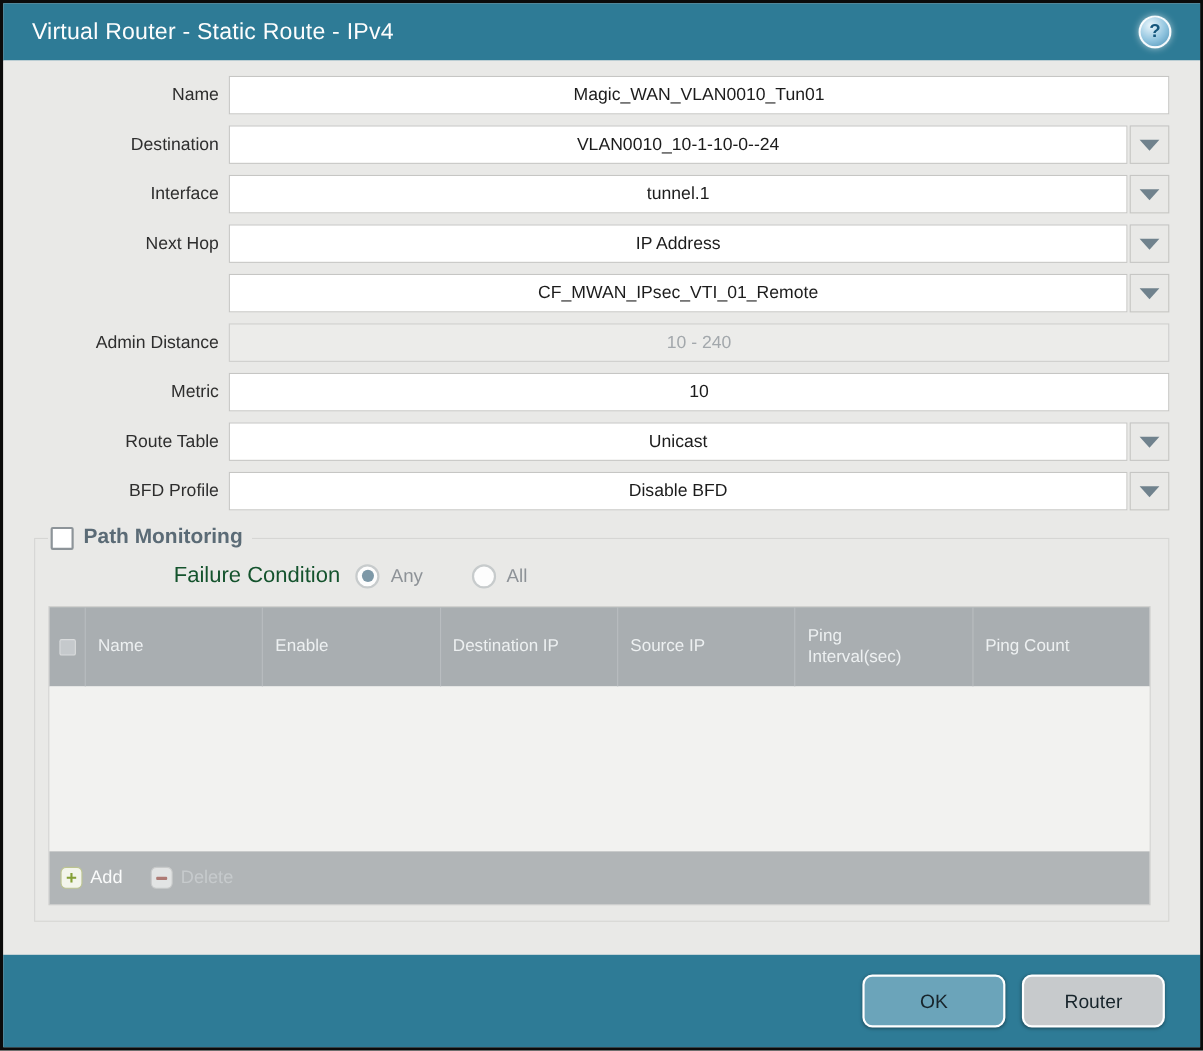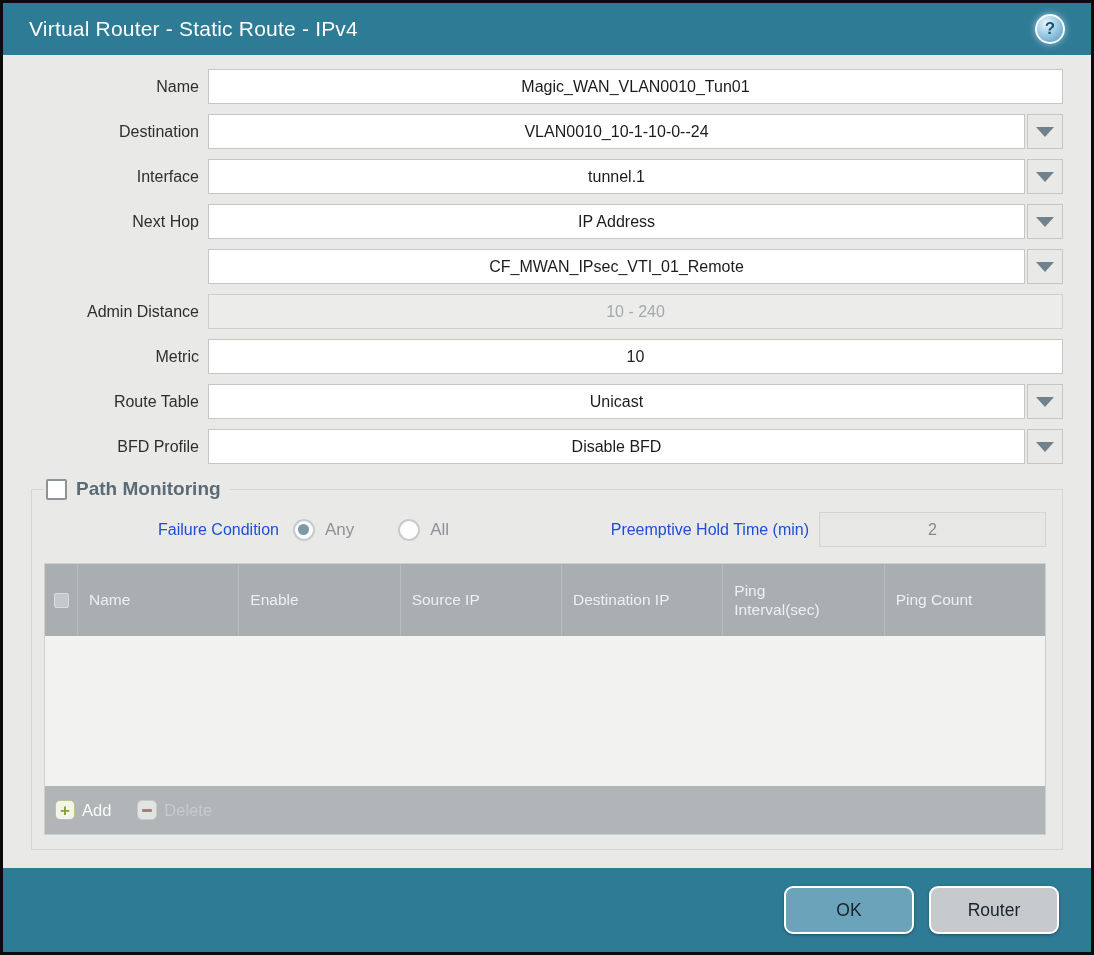--- a/index.html
+++ b/index.html
@@ -47,21 +47,21 @@
     margin-top:14px;border:1px solid #d6d6d4;padding:4px 16px 14px 12px;
   }
   .pm-legend{display:flex;align-items:center;gap:9px;padding:0 8px 0 2px;margin-left:0;}
   .cb{
     width:21px;height:21px;background:#fff;border:2px solid #8d9499;border-radius:2px;
     display:inline-block;cursor:pointer;flex:0 0 auto;
   }
   .pm-title{font-size:19px;font-weight:bold;color:#5b6b76;}
   .fc-row{display:flex;align-items:center;margin:8px 0 16px 0;}
   .fc-left{display:flex;align-items:center;margin-left:114px;}
-  .fc-label{font-size:16px;color:#1d4ed8;}
+  .fc-label{font-size:20px;color:#14532d;}
   .radio{
     width:22px;height:22px;border-radius:50%;background:#fdfdfd;border:2px solid #c7cbcc;
     display:inline-flex;align-items:center;justify-content:center;margin:0 10px 0 14px;cursor:pointer;flex:0 0 auto;
   }
   .radio .dot{width:11px;height:11px;border-radius:50%;background:#7d98a7;display:none;}
   .radio.on .dot{display:block;}
   .radio-lbl{font-size:17px;color:#8d9297;cursor:pointer;margin-right:30px;}
   .fc-right{margin-left:auto;display:flex;align-items:center;gap:10px;}
   .preempt{flex:0 0 227px;background:#e7e7e5;border-color:#d3d3d1;color:#85898d;}
   
@@ -205,42 +205,38 @@
       <div class="fc-row">
         <div class="fc-left">
           <span class="fc-label">Failure Condition</span>
           <span class="radio on">
               <span class="dot"></span>
             </span>
           <span class="radio-lbl">Any</span>
           <span class="radio"></span>
           <span class="radio-lbl">All</span>
         </div>
-        <div class="fc-right">
-          <span class="fc-label">Preemptive Hold Time (min)</span>
-          <input class="txt preempt" value="2" style="">
-        </div>
       </div>
 
       <div class="table">
         <div class="thead">
           <div class="th th-cb">
             <span class="cb small"></span>
           </div>
           <div class="th">
               <span class="th-text">Name</span>
             </div>
           <div class="th">
               <span class="th-text">Enable</span>
             </div>
           <div class="th">
+              <span class="th-text">Destination IP</span>
+            </div>
+          <div class="th">
               <span class="th-text">Source IP</span>
-            </div>
-          <div class="th">
-              <span class="th-text">Destination IP</span>
             </div>
           <div class="th wrapnarrow">
               <span class="th-text">Ping Interval(sec)</span>
             </div>
           <div class="th">
               <span class="th-text">Ping Count</span>
             </div>
         </div>
         <div class="tbody"></div>
         <div class="tfoot">

